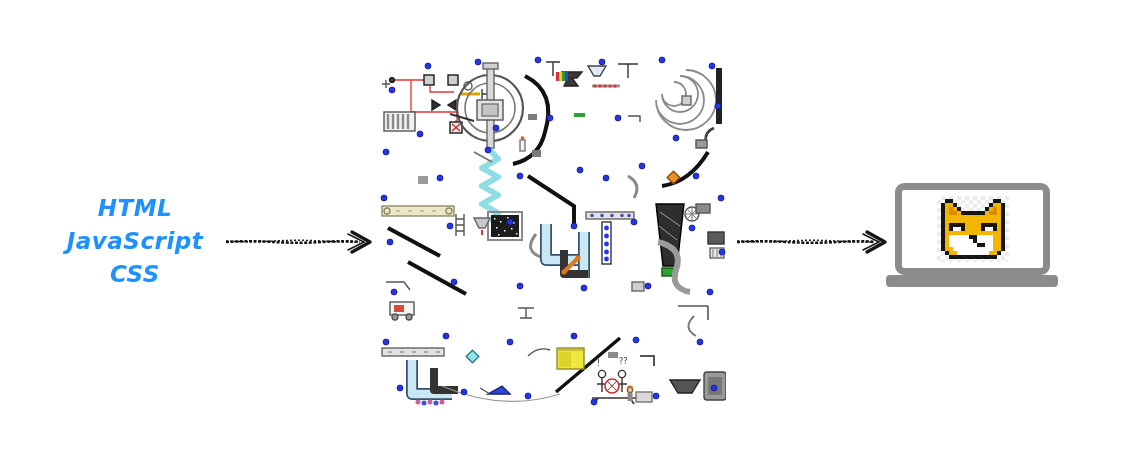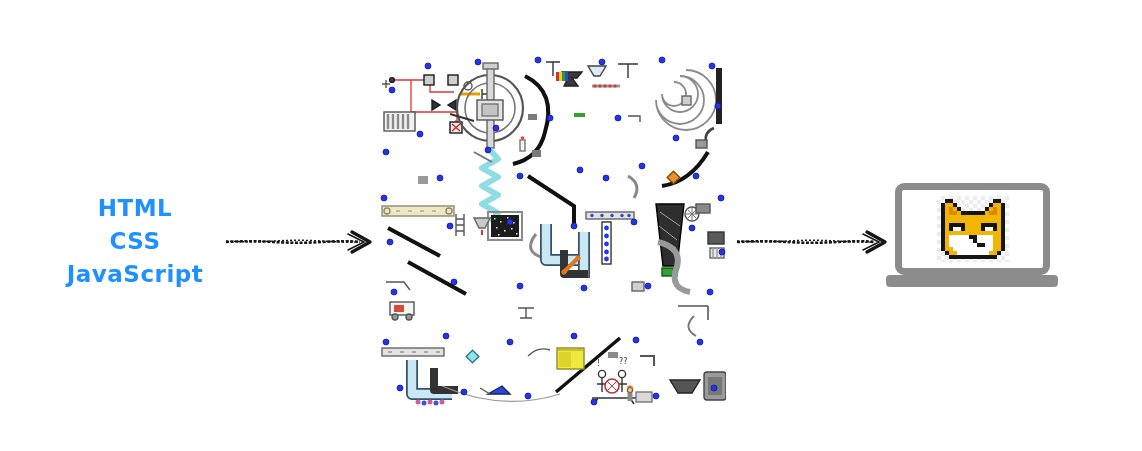--- a/index.html
+++ b/index.html
@@ -5,20 +5,21 @@
   html,body{margin:0;padding:0;background:#fff;}
   .canvas{
     position:relative;width:1142px;height:451px;background:#ffffff;
     font-family:"DejaVu Sans", sans-serif;overflow:hidden;
   }
   
   .inputs{
     position:absolute;left:55px;top:192px;width:160px;
     text-align:center;font-size:23px;font-weight:700;line-height:33px;
     letter-spacing:.5px;
+    font-style:italic;
   }
   
   .arrow{position:absolute;}
   .arrow-1{left:224px;top:229px;}
   .arrow-2{left:735px;top:229px;}
   
   .machine{position:absolute;left:378px;top:56px;width:348px;height:353px;}
   
   .laptop-screen{
     position:absolute;left:895px;top:183px;width:141px;height:78px;
@@ -39,22 +40,22 @@
   .doge .prow{display:flex;height:4px;}
   .doge .px{width:4px;height:4px;}
 </style>
 </head>
 <body>
 
 <div class="canvas">
 
   <div class="inputs" style="color: rgb(30, 144, 255);">
     <div>HTML</div>
+    <div>JavaScript</div>
     <div>CSS</div>
-    <div>JavaScript</div>
   </div>
 
   <svg class="arrow arrow-1" width="152" height="26" viewBox="0 0 152 26">
     <path d="M2 13 q24 -1.5 48 0 t48 0 t38 0" stroke="#161616" stroke-width="2.6" fill="none" stroke-dasharray="3 1.6"></path>
     <path d="M2 12 q24 1.5 48 0 t48 0 t36 1" stroke="#161616" stroke-width="1.4" fill="none" stroke-dasharray="2 2"></path>
     <path d="M128 3 L146 13 L128 23" stroke="#161616" stroke-width="3.4" fill="none" stroke-linecap="round" stroke-linejoin="round"></path>
     <path d="M124 5 L140 13 L124 21" stroke="#161616" stroke-width="1.6" fill="none" stroke-linecap="round"></path>
   </svg>
 
   <svg class="arrow arrow-2" width="156" height="26" viewBox="0 0 156 26">

